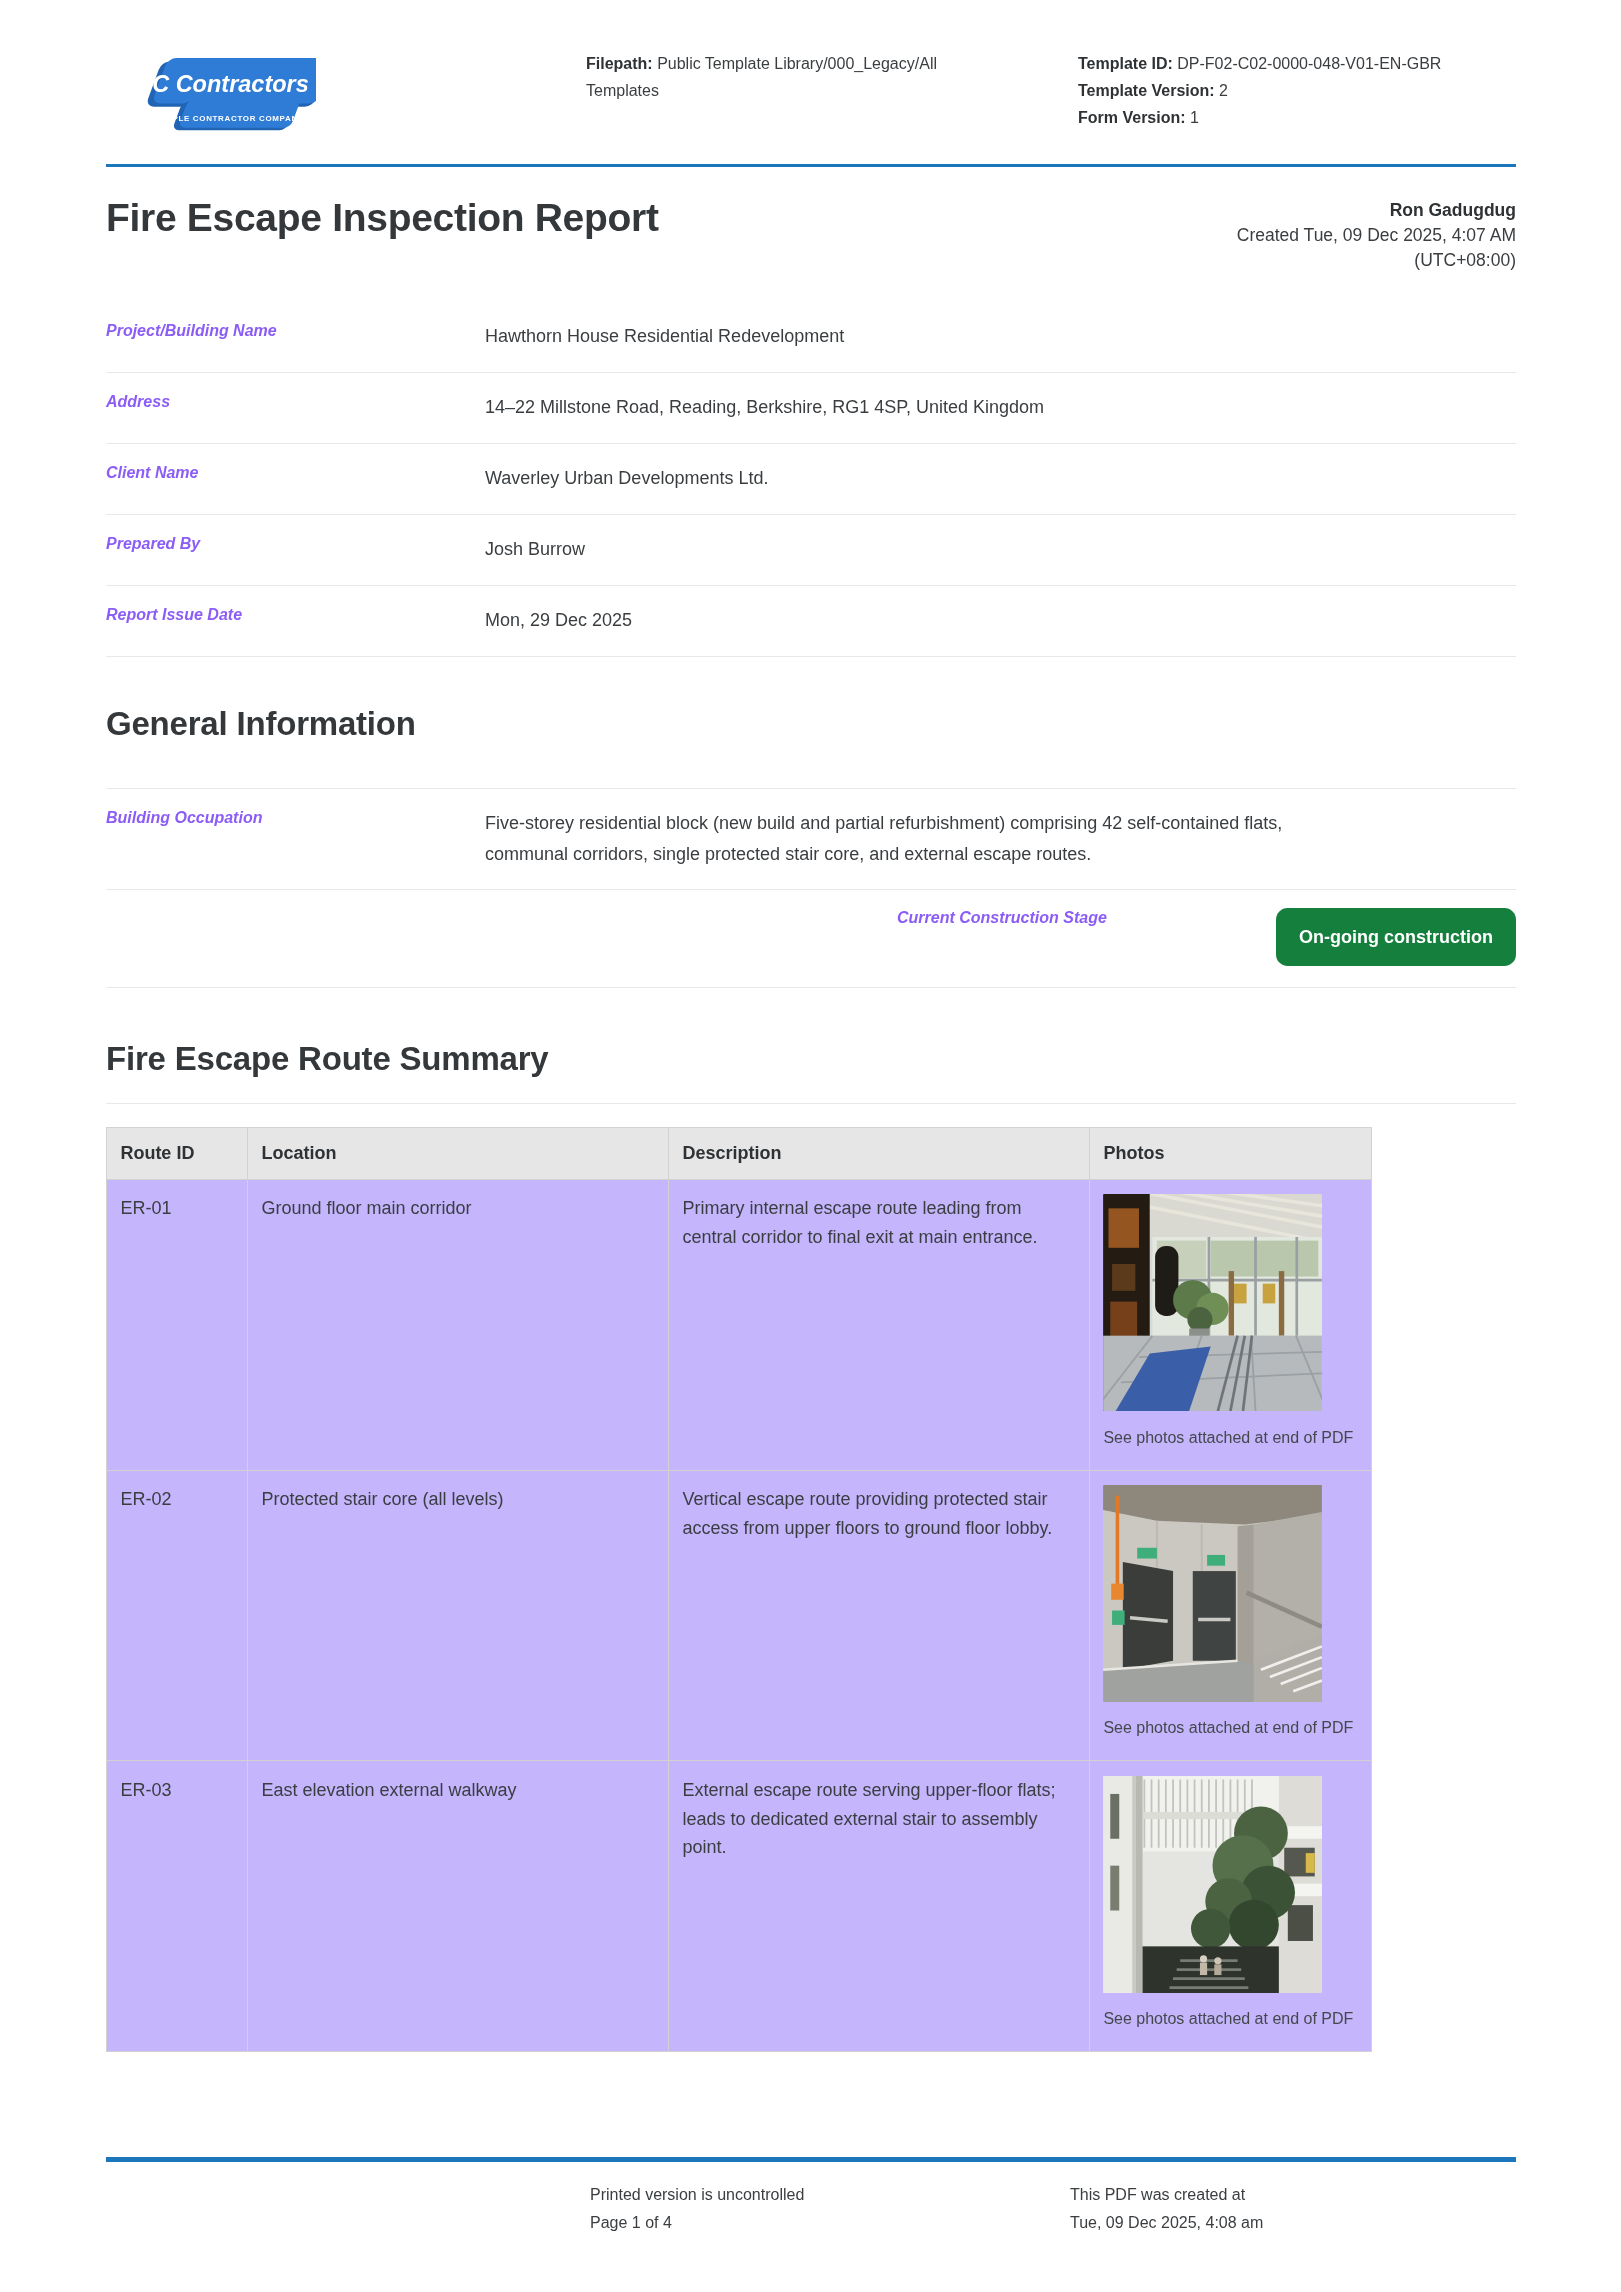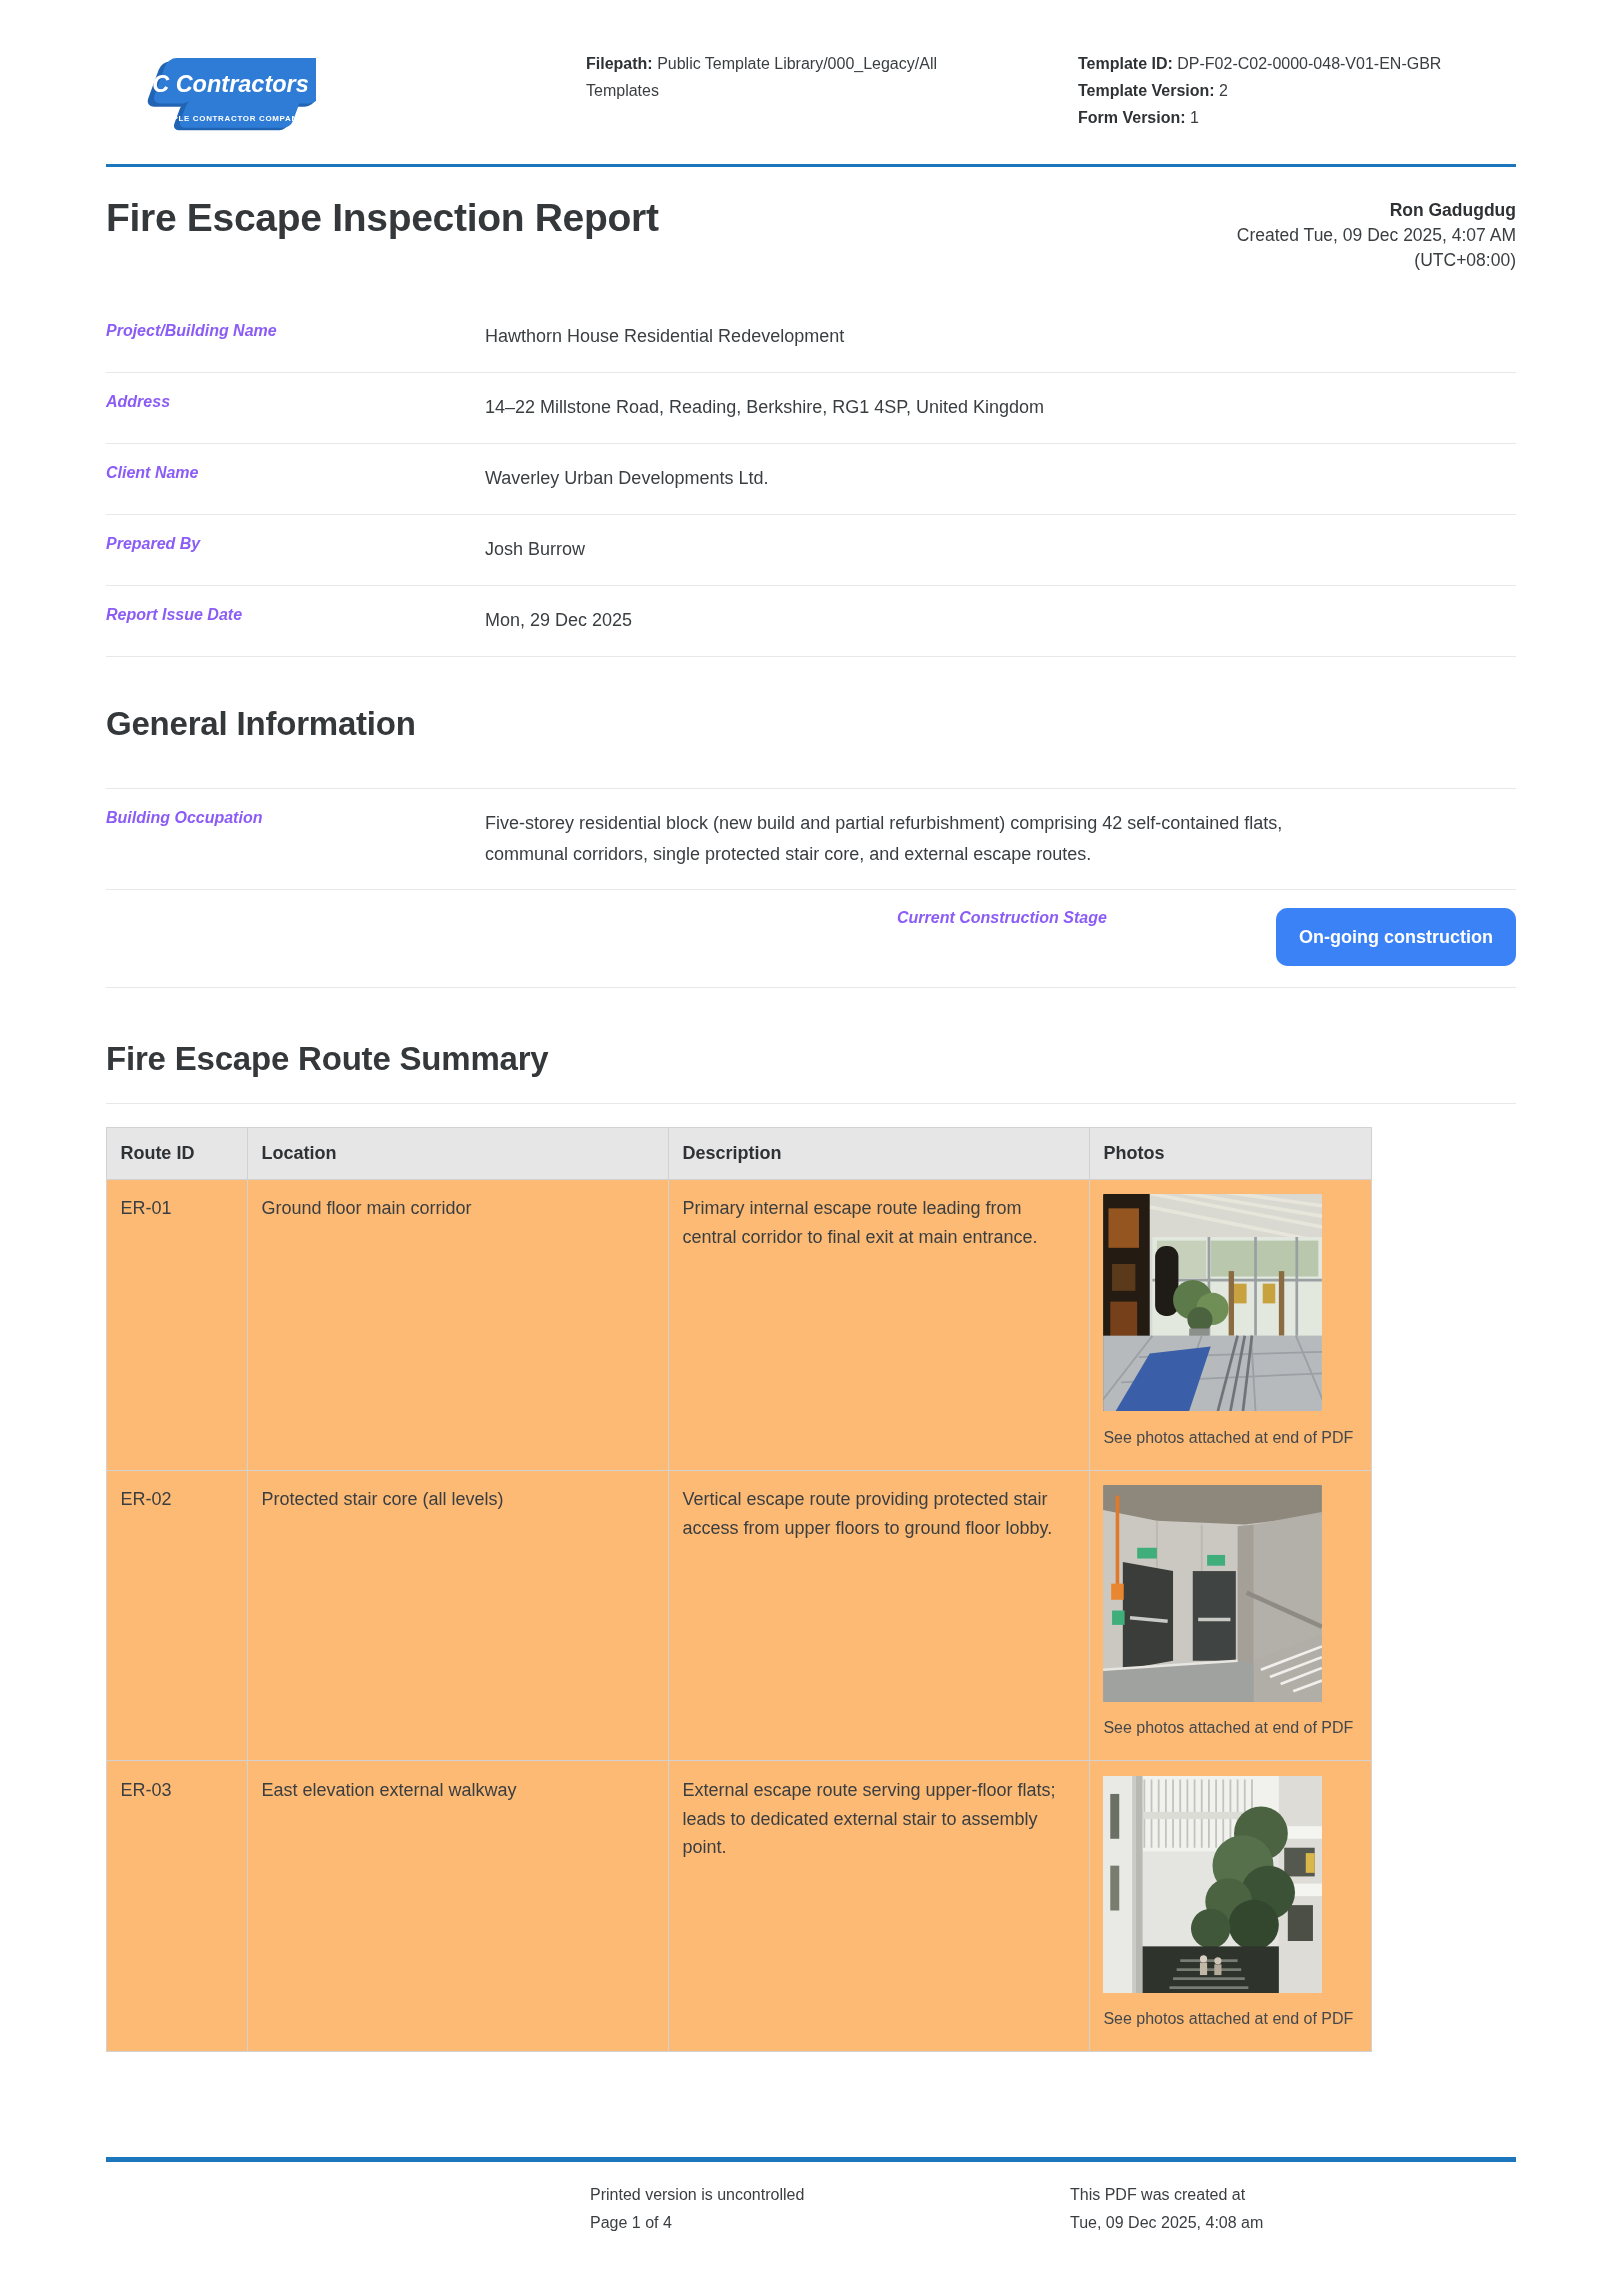--- a/index.html
+++ b/index.html
@@ -52,21 +52,21 @@
   
   .sec2 h2 { margin-top:52px; }
   .h2-rule { height:0.9px; background:#e8e8e8; margin-top:25px; }
 
   table.routes { border-collapse:collapse; width:1265px; margin-top:23px; table-layout:fixed;border-radius:30px; }
   table.routes th, table.routes td { border:0.9px solid #d2d2d2; text-align:left; vertical-align:top; }
   table.routes th {
     background:#e6e6e6; font-size:18px; font-weight:bold; color:#2e3235;
     padding:15px 13.4px; height:52px;
   }
-  table.routes td { font-size:18px; line-height:1.6; padding:14.3px 13.4px 18px 13.4px; background:#fdba74; }
+  table.routes td { font-size:18px; line-height:1.6; padding:14.3px 13.4px 18px 13.4px; background:#c4b5fd; }
   col.c-id { width:141px; } col.c-loc { width:421px; } col.c-desc { width:421px; } col.c-photo { width:282px; }
   .photo { width:219px; height:217px; display:block; border-radius:0.9px; }
   .photo-cap { font-size:16px; line-height:1.75; color:#44484c; margin-top:12.5px; width:262px; }
 
   
   .footer { position:absolute; left:106px; right:106px; top:2157px; }
   .footer .blue-line { height:4.5px; background:#1c76bc; }
   .footer .cols { display:flex; margin-top:19.7px; font-size:16px; line-height:1.75; color:#3a3e41; }
   .footer .col1 { margin-left:484px; width:322px; }
   .footer .col2 { margin-left:158px; }
@@ -148,21 +148,21 @@
   <div class="sec1">
     <h2>General Information</h2>
     <div class="sec-table">
       <div class="frow">
         <div class="lbl">Building Occupation</div>
         <div class="val">Five-storey residential block (new build and partial refurbishment) comprising 42 self-contained flats, communal corridors, single protected stair core, and external escape routes.</div>
       </div>
       <div class="frow badge-row">
         <div class="lbl">Current Construction Stage</div>
         <div class="val">
-          <span class="badge" style="background: #3b82f6;">On-going construction</span>
+          <span class="badge" style="background: #15803d;">On-going construction</span>
         </div>
       </div>
     </div>
   </div>
 
   <div class="sec2">
     <h2>Fire Escape Route Summary</h2>
     <div class="h2-rule"></div>
 
     <table class="routes">

